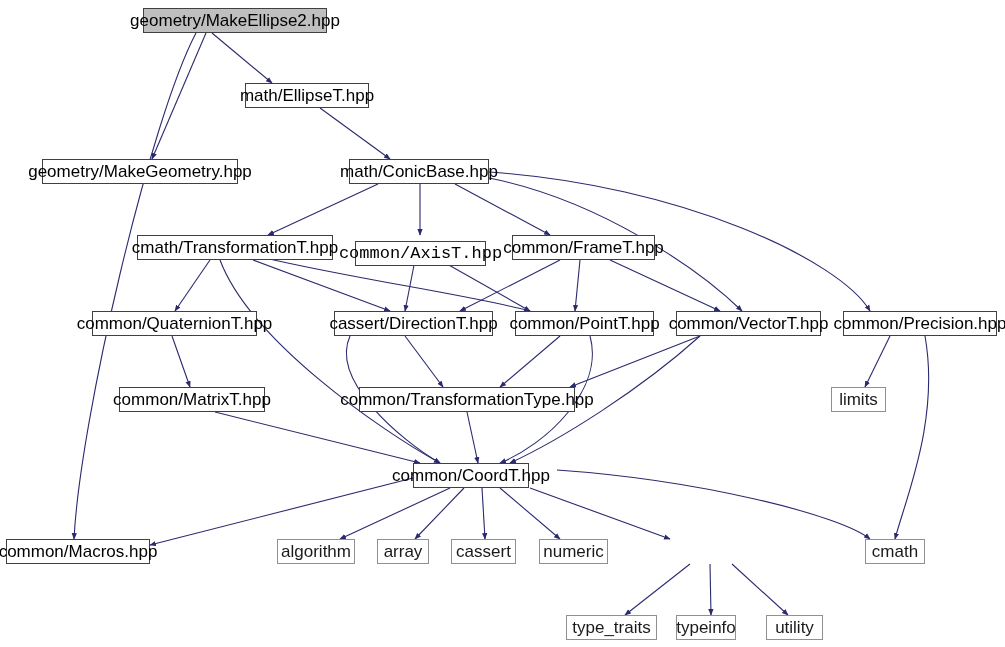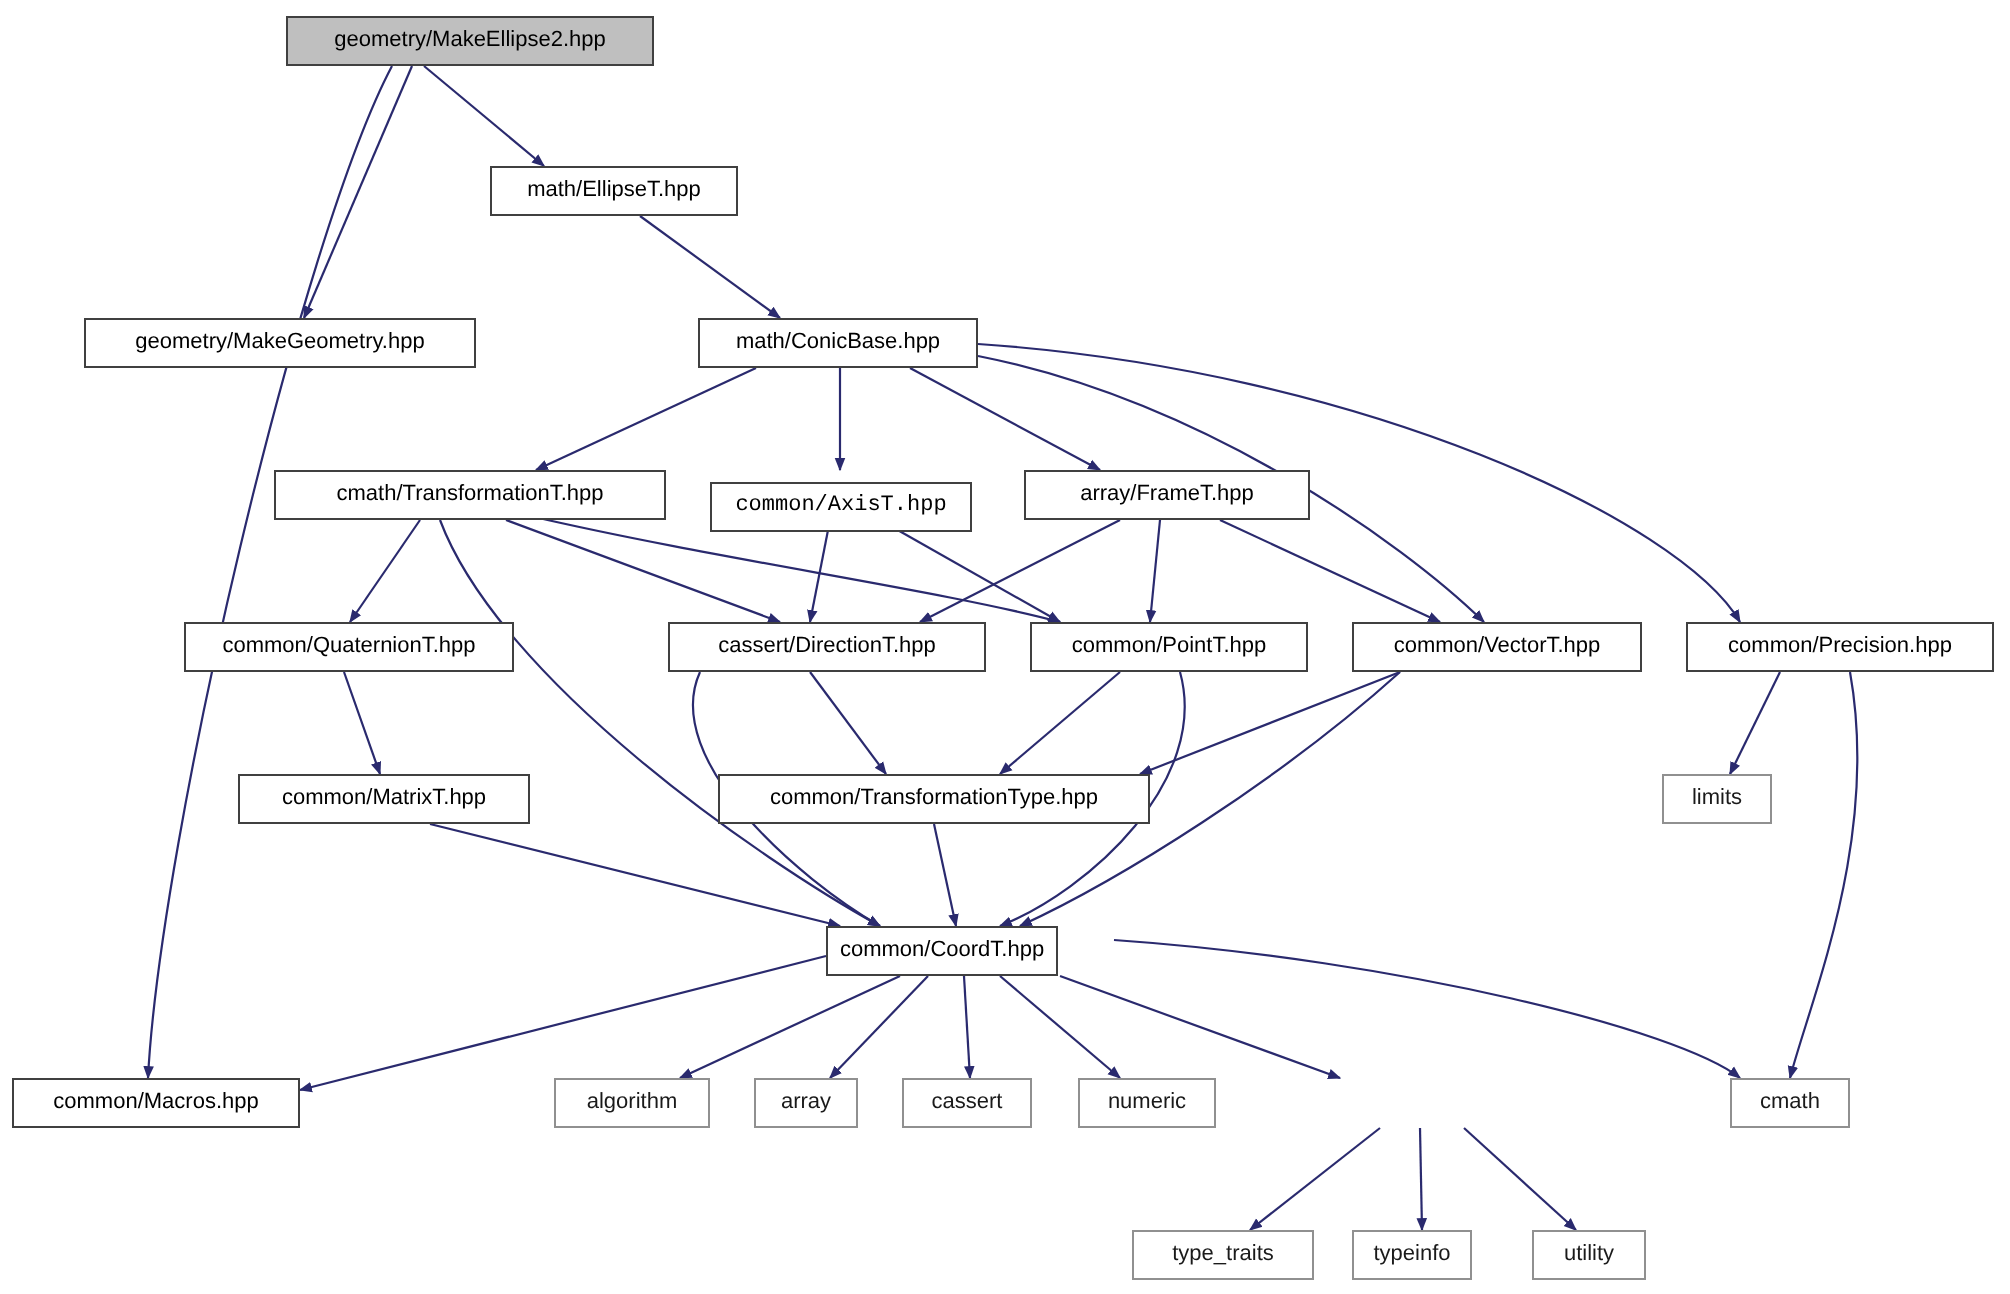--- a/index.html
+++ b/index.html
@@ -22,21 +22,21 @@
     width: 1005px;
     height: 647px;
   }
   .node {
     position: absolute;
     box-sizing: border-box;
     display: flex;
     align-items: center;
     justify-content: center;
     white-space: nowrap;
-    font-size: 11px;
+    font-size: 17px;
     line-height: 1;
     color: #000000;
     background: #ffffff;
     border: 1px solid #404040;
     padding: 0 6px;
     z-index: 2;
   }
   .node.root {
     background: #bfbfbf;
     border-color: #404040;
@@ -95,21 +95,21 @@
       <path d="M 690 564 L 625 615" fill="none" stroke="#2a2a6e" stroke-width="1.1" marker-end="url(#arrow)"></path>
       <path d="M 710 564 L 711 615" fill="none" stroke="#2a2a6e" stroke-width="1.1" marker-end="url(#arrow)"></path>
       <path d="M 732 564 L 788 615" fill="none" stroke="#2a2a6e" stroke-width="1.1" marker-end="url(#arrow)"></path>
     </svg>
 <div class="node root" style="left: 143px; top: 8px; width: 184px; height: 25px;">geometry/MakeEllipse2.hpp</div>
     <div class="node" style="left: 245px; top: 83px; width: 124px; height: 25px;">math/EllipseT.hpp</div>
     <div class="node" style="left: 42px; top: 159px; width: 196px; height: 25px;">geometry/MakeGeometry.hpp</div>
     <div class="node" style="left: 349px; top: 159px; width: 140px; height: 25px;">math/ConicBase.hpp</div>
     <div class="node" style="left: 137px; top: 235px; width: 196px; height: 25px;">cmath/TransformationT.hpp</div>
     <div class="node" style="left: 355px; top: 241px; width: 131px; height: 25px; font-family: Liberation Mono, monospace;">common/AxisT.hpp</div>
-    <div class="node" style="left: 512px; top: 235px; width: 143px; height: 25px;">array/FrameT.hpp</div>
+    <div class="node" style="left: 512px; top: 235px; width: 143px; height: 25px;">common/FrameT.hpp</div>
     <div class="node" style="left: 92px; top: 311px; width: 165px; height: 25px;">common/QuaternionT.hpp</div>
     <div class="node" style="left: 334px; top: 311px; width: 159px; height: 25px;">cassert/DirectionT.hpp</div>
     <div class="node" style="left: 676px; top: 311px; width: 145px; height: 25px;">common/VectorT.hpp</div>
     <div class="node" style="left: 515px; top: 311px; width: 139px; height: 25px;">common/PointT.hpp</div>
     <div class="node" style="left: 843px; top: 311px; width: 154px; height: 25px;">common/Precision.hpp</div>
     <div class="node" style="left: 119px; top: 387px; width: 146px; height: 25px;">common/MatrixT.hpp</div>
     <div class="node" style="left: 359px; top: 387px; width: 216px; height: 25px;">common/TransformationType.hpp</div>
     <div class="node leaf" style="left: 831px; top: 387px; width: 55px; height: 25px;">limits</div>
     <div class="node" style="left: 413px; top: 463px; width: 116px; height: 25px;">common/CoordT.hpp</div>
     <div class="node" style="left: 6px; top: 539px; width: 144px; height: 25px;">common/Macros.hpp</div>

